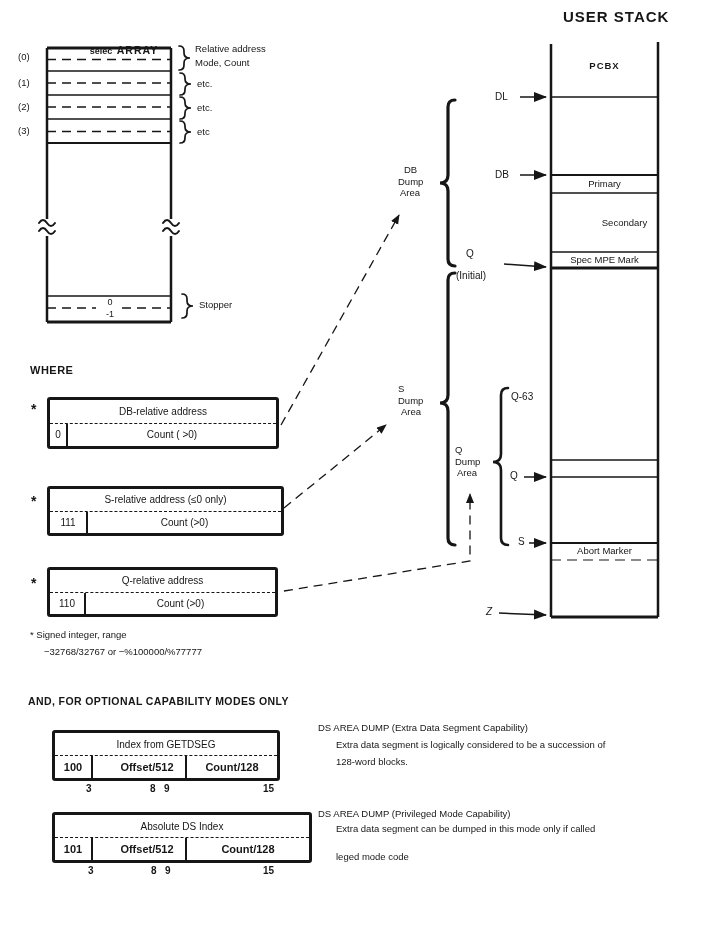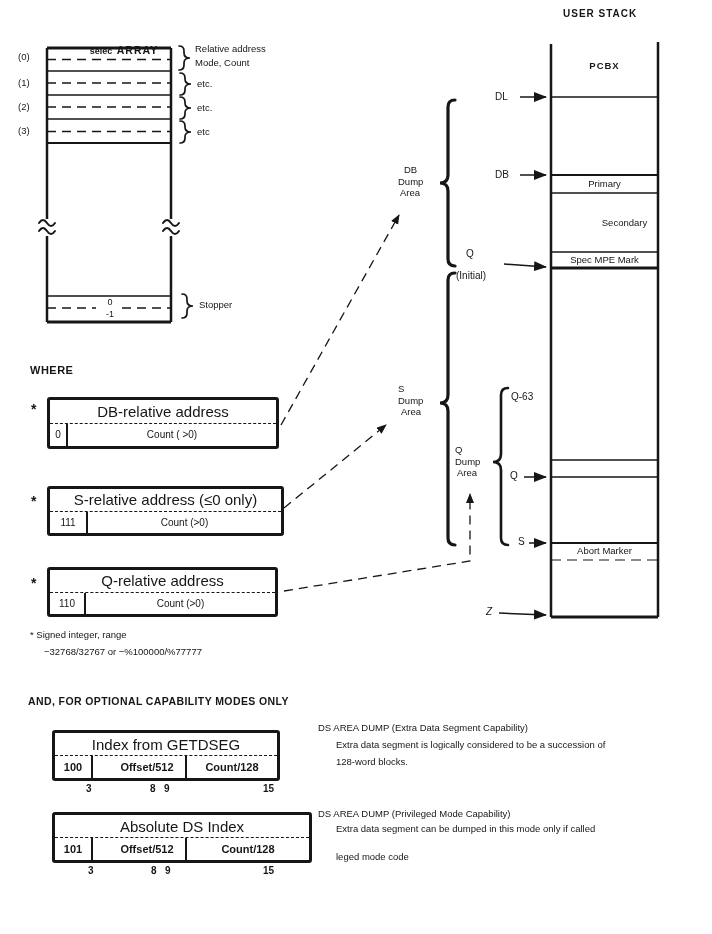--- a/index.html
+++ b/index.html
@@ -12,21 +12,21 @@
   .t{position:absolute;white-space:pre;line-height:1.15;}
   .s95{font-size:9.5px;}
   .s10{font-size:10px;}
   .bold{font-weight:700;}
   .fieldbox{
     position:absolute;border:3px solid #161616;border-radius:3px;background:#fff;
     display:flex;flex-direction:column;box-sizing:border-box;
   }
   .fb-title{
     flex:1;display:flex;align-items:center;justify-content:center;
-    font-size:15px;border-bottom:1.6px dashed #161616;
+    font-size:10px;border-bottom:1.6px dashed #161616;
   }
   .fb-row{flex:1;display:flex;align-items:stretch;}
   .fb-tag{
     display:flex;align-items:center;justify-content:center;
     border-right:2px solid #161616;font-size:10px;
   }
   .fb-cell{
     flex:1;display:flex;align-items:center;justify-content:center;font-size:10px;
   }
   .fb-cell.mid{flex:0 0 76px;border-right:2px solid #161616;padding-left:16px;}
@@ -207,21 +207,21 @@
   <div class="bitnum" style="left:263px;top:865px;">15</div>
 
   <div class="t s95" style="left:318px;top:723px;">DS AREA DUMP (Extra Data Segment Capability)</div>
   <div class="t s95" style="left:336px;top:740px;">Extra data segment is logically considered to be a succession of</div>
   <div class="t s95" style="left:336px;top:757px;">128-word blocks.</div>
 
   <div class="t s95" style="left:318px;top:809px;">DS AREA DUMP (Privileged Mode Capability)</div>
   <div class="t s95" style="left:336px;top:824px;">Extra data segment can be dumped in this mode only if called</div>
   <div class="t s95" style="left:336px;top:852px;">leged mode code</div>
 
-  <div class="t bold" style="left:563px;top:8px;font-size:10px;letter-spacing:1px;">USER STACK</div>
+  <div class="t bold" style="left:563px;top:8px;font-size:15px;letter-spacing:1px;">USER STACK</div>
 
   <div class="stackcell" style="top:60px;font-weight:600;letter-spacing:1px;">PCBX</div>
   <div class="stackcell" style="top:178px;">Primary</div>
   <div class="stackcell" style="top:217px;padding-left:20px;">Secondary</div>
   <div class="stackcell" style="top:254px;">Spec  MPE Mark</div>
   <div class="stackcell" style="top:545px;">Abort Marker</div>
 
   <div class="t s10" style="left:495px;top:91px;">DL</div>
   <div class="t s10" style="left:495px;top:169px;">DB</div>
   <div class="t s10" style="left:466px;top:248px;">Q</div>

